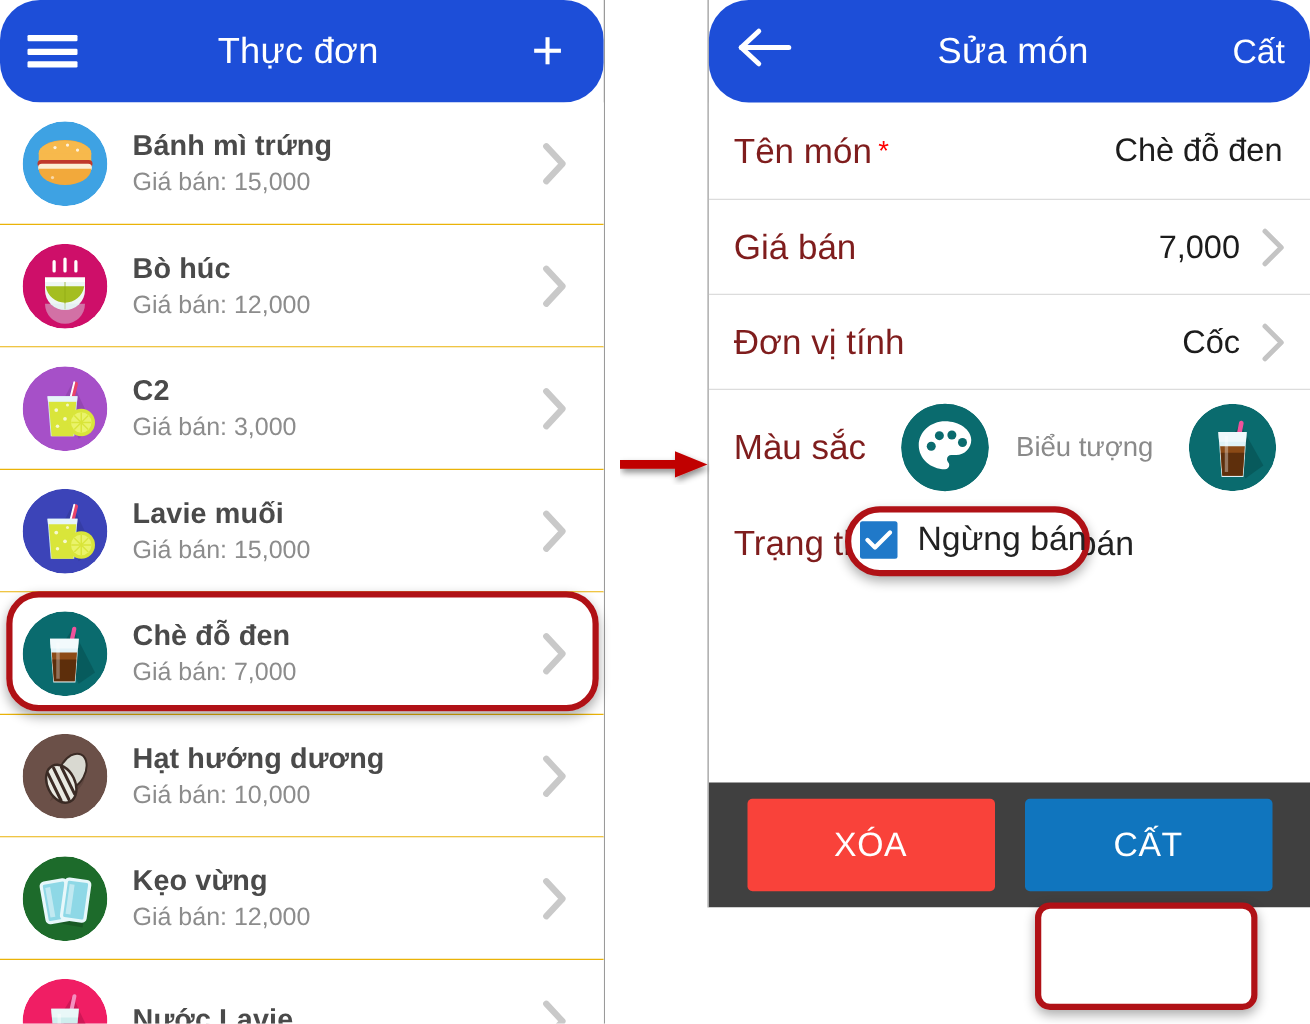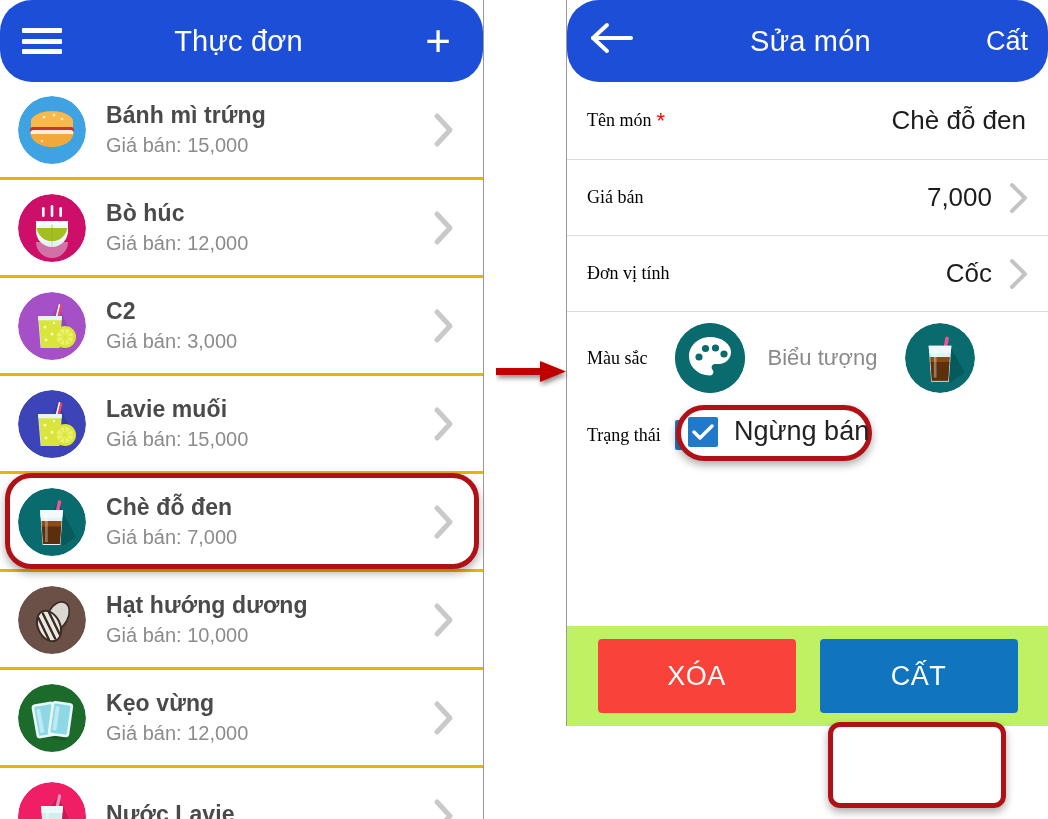--- a/index.html
+++ b/index.html
@@ -55,21 +55,21 @@
   .backarrow svg { display:block; }
   .save-link {
     margin-right: 20px; color: #fff; font-size: 27px; cursor: pointer;
   }
 
   
   .menu-list { background: #fff; }
   .list-item {
     height: 98px;
     display: flex; align-items: center;
-    border-bottom: 3px solid #eab308;
+    border-bottom: 1px solid #eab308;
     padding: 0 10px 0 18px;
     position: relative;
     background: #fff;
   }
   .avatar {
     width: 68px; height: 68px; border-radius: 50%;
     flex: 0 0 68px;
     position: relative; overflow: hidden;
   }
   .avatar svg { position:absolute; left:0; top:0; }
@@ -88,21 +88,21 @@
   .chev svg { display: block; }
 
   
   .form-row {
     min-height: 76px;
     display: flex; align-items: center;
     padding: 0 18px 0 20px;
     border-bottom: 1px solid #dcdcdc;
     background: #fff;
   }
-  .form-label { font-size: 18px; color: #000000; font-family: Liberation Serif, serif; }
+  .form-label { font-size: 28px; color: #7f1d1d; }
   .req { color: #ff0000; font-size: 22px; margin-left: 5px; }
   .form-value {
     margin-left: auto; font-size: 26px; color: #1c1c1c;
     padding-right: 4px;
   }
   .form-chev { width: 22px; height: 34px; margin-left: 12px; flex: 0 0 22px; }
   .row-name { min-height: 78px; }
 
   
   .row-color {
@@ -130,21 +130,21 @@
     cursor: pointer; border-radius: 2px;
   }
   .cbox svg { display:block; }
   .cb-label { margin-left: 16px; font-size: 27px; color: #222; }
 
   
   .btn-bar {
     position: absolute; left: 0; bottom: 0;
     width: 100%; height: 100px;
     display: flex; align-items: center; justify-content: center;
-    gap: 24px; background: #bef264;
+    gap: 24px; background: #404040;
   }
   .btn {
     width: 198px; height: 74px;
     border: none; border-radius: 4px;
     color: #fff; font-size: 27px;
     font-family: "Liberation Sans", sans-serif;
     cursor: pointer; letter-spacing: .5px;
   }
   .btn-delete { background: #F9423A; }
   .btn-save   { background: #1075BE; }

